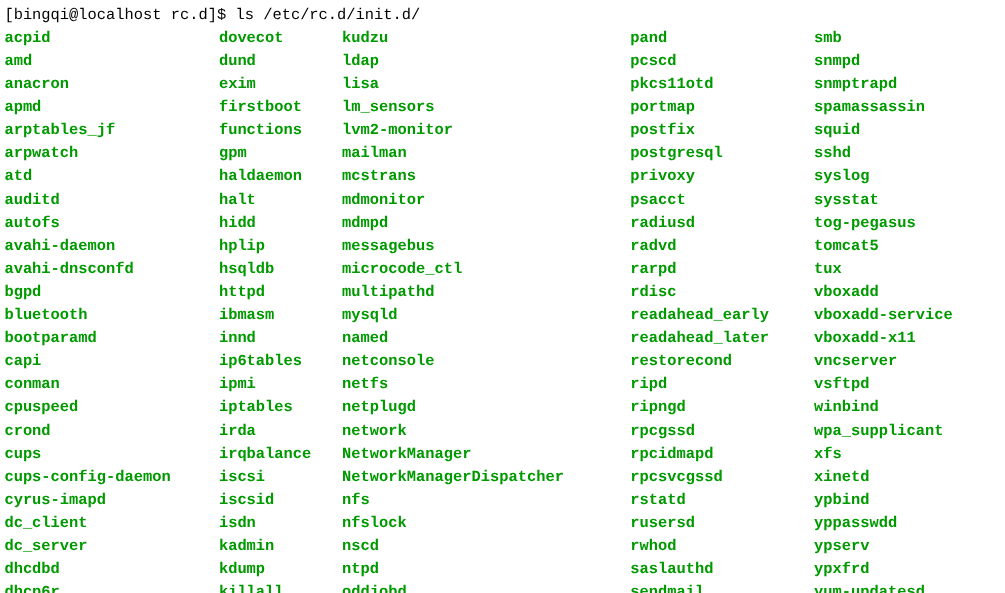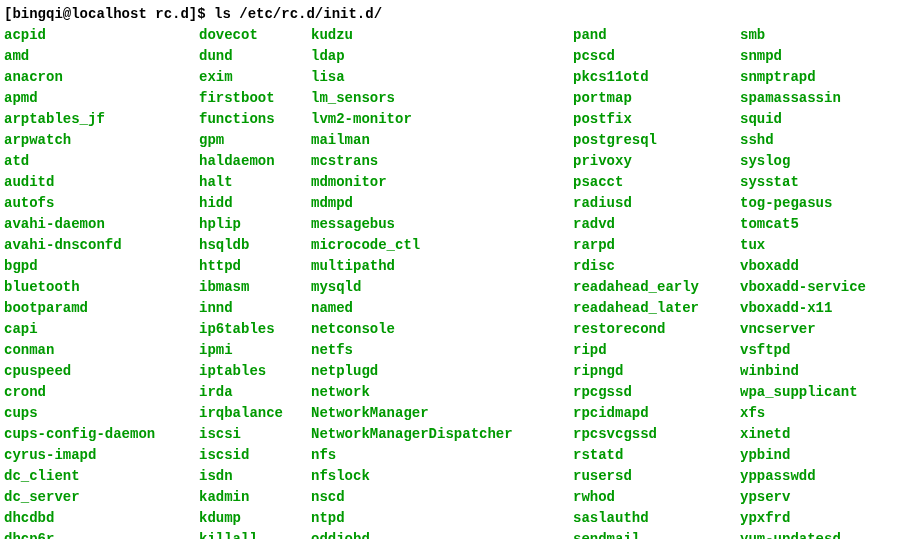--- a/index.html
+++ b/index.html
@@ -10,21 +10,21 @@
     body {
       font-family: "Courier New", monospace;
       font-size: 14px;
       background: #ffffff;
       color: #000000;
       padding: 4px;
       width: 914px;
       line-height: 1.5;
     }
     .prompt-line {
-      font-weight: bold;
+      font-weight: normal;
       white-space: pre;
     }
     .listing {
       display: flex;
       gap: 0;
     }
     .col {
       display: flex;
       flex-direction: column;
       white-space: pre;

